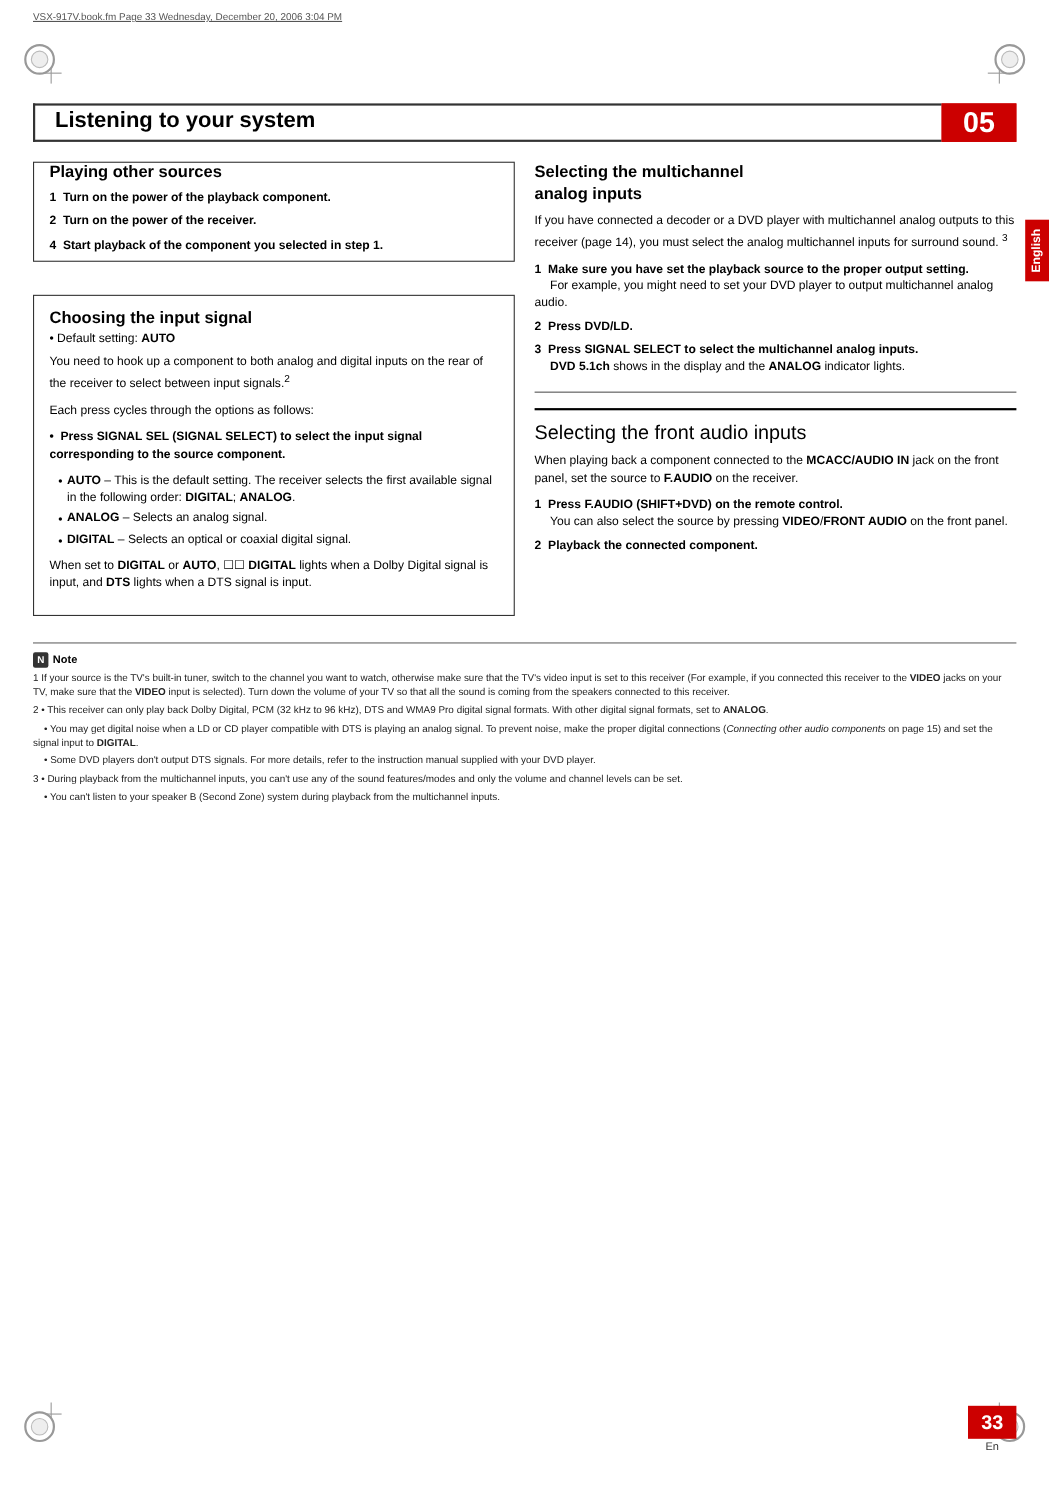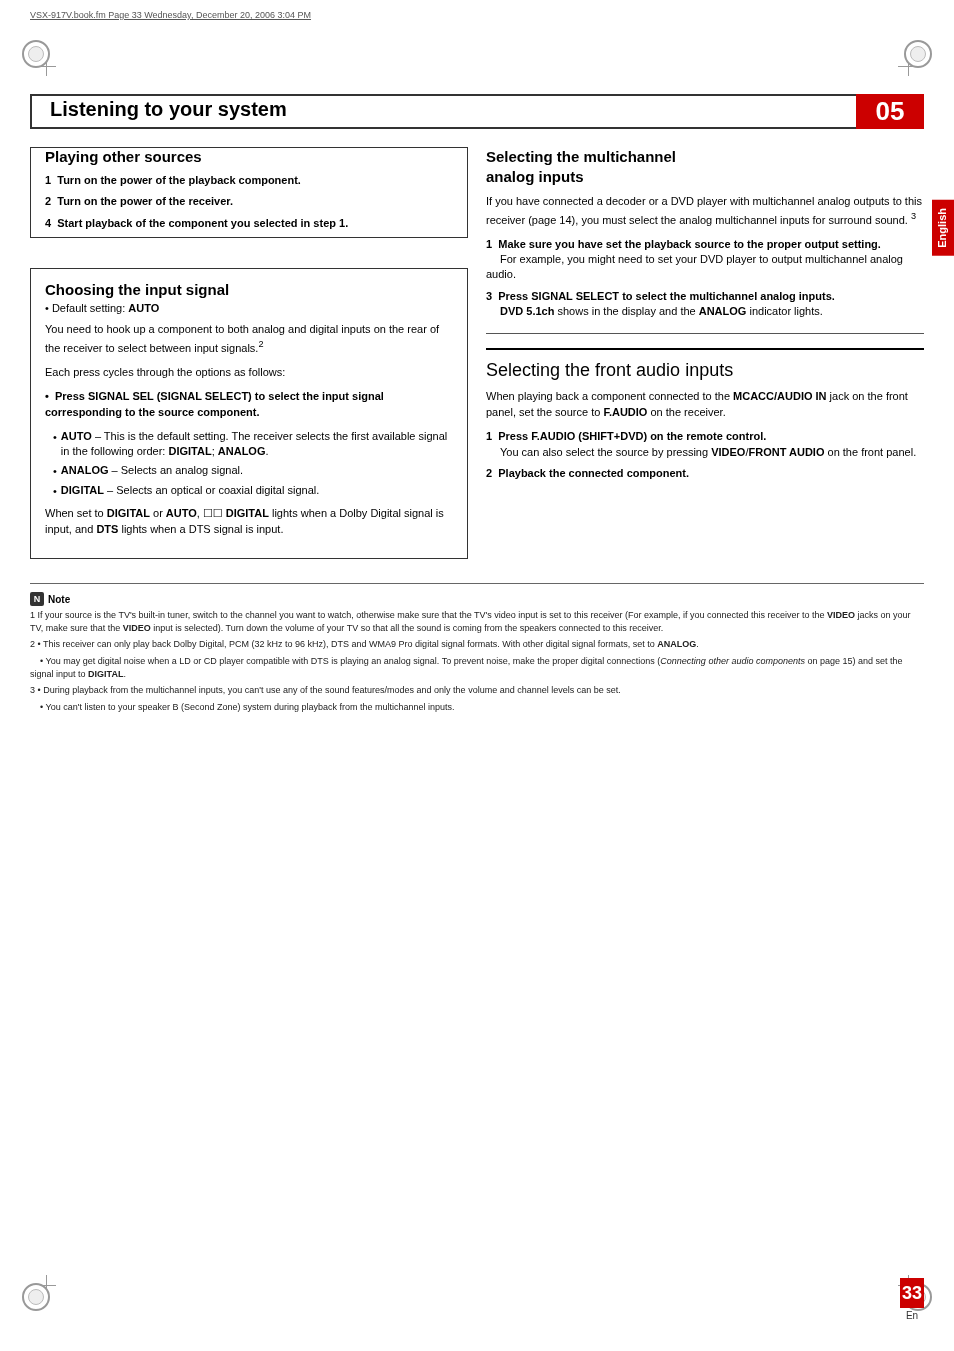--- a/index.html
+++ b/index.html
@@ -266,21 +266,21 @@
       display: flex;
       flex-direction: column;
       align-items: center;
     }
 
     .page-number-box {
       background: #cc0000;
       color: #fff;
       font-size: 18px;
       font-weight: bold;
-      width: 24px;
+      width: 44px;
       height: 30px;
       display: flex;
       align-items: center;
       justify-content: center;
     }
 
     .en-label {
       font-size: 10px;
       color: #333;
       margin-top: 2px;
@@ -418,20 +418,23 @@
       <div class="multichannel-section">
         <div class="section-title-large">Selecting the multichannel<br>analog inputs</div>
         <div class="body-text">
           If you have connected a decoder or a DVD player with multichannel analog outputs to this receiver (page 14), you must select the analog multichannel inputs for surround sound. <sup>3</sup>
         </div>
         <div class="step-item">
           <strong>1</strong>&nbsp;&nbsp;<strong>Make sure you have set the playback source to the proper output setting.</strong><br>
           <span style="margin-left:14px;">For example, you might need to set your DVD player to output multichannel analog audio.</span>
         </div>
         <div class="step-item">
+          <strong>2</strong>&nbsp;&nbsp;<strong>Press DVD/LD.</strong>
+        </div>
+        <div class="step-item">
           <strong>3</strong>&nbsp;&nbsp;<strong>Press SIGNAL SELECT to select the multichannel analog inputs.</strong><br>
           <span style="margin-left:14px;"><strong>DVD 5.1ch</strong> shows in the display and the <strong>ANALOG</strong> indicator lights.</span>
         </div>
       </div>
 
       <hr class="divider-line">
 
       <div class="front-audio-section">
         <div class="front-audio-title">Selecting the front audio inputs</div>
         <div class="body-text">
@@ -457,20 +460,23 @@
     <div class="note-text">
       1  If your source is the TV's built-in tuner, switch to the channel you want to watch, otherwise make sure that the TV's video input is set to this receiver (For example, if you connected this receiver to the <strong>VIDEO</strong> jacks on your TV, make sure that the <strong>VIDEO</strong> input is selected). Turn down the volume of your TV so that all the sound is coming from the speakers connected to this receiver.
     </div>
     <div class="note-text">
       2  • This receiver can only play back Dolby Digital, PCM (32 kHz to 96 kHz), DTS and WMA9 Pro digital signal formats. With other digital signal formats, set to <strong>ANALOG</strong>.
     </div>
     <div class="note-text">
       &nbsp;&nbsp;&nbsp;&nbsp;• You may get digital noise when a LD or CD player compatible with DTS is playing an analog signal. To prevent noise, make the proper digital connections (<span class="italic">Connecting other audio components</span> on page 15) and set the signal input to <strong>DIGITAL</strong>.
     </div>
     <div class="note-text">
+      &nbsp;&nbsp;&nbsp;&nbsp;• Some DVD players don't output DTS signals. For more details, refer to the instruction manual supplied with your DVD player.
+    </div>
+    <div class="note-text">
       3  • During playback from the multichannel inputs, you can't use any of the sound features/modes and only the volume and channel levels can be set.
     </div>
     <div class="note-text">
       &nbsp;&nbsp;&nbsp;&nbsp;• You can't listen to your speaker B (Second Zone) system during playback from the multichannel inputs.
     </div>
   </div>
 
   <div class="footer">
     <div class="page-number-box">33</div>
     <div class="en-label">En</div>

